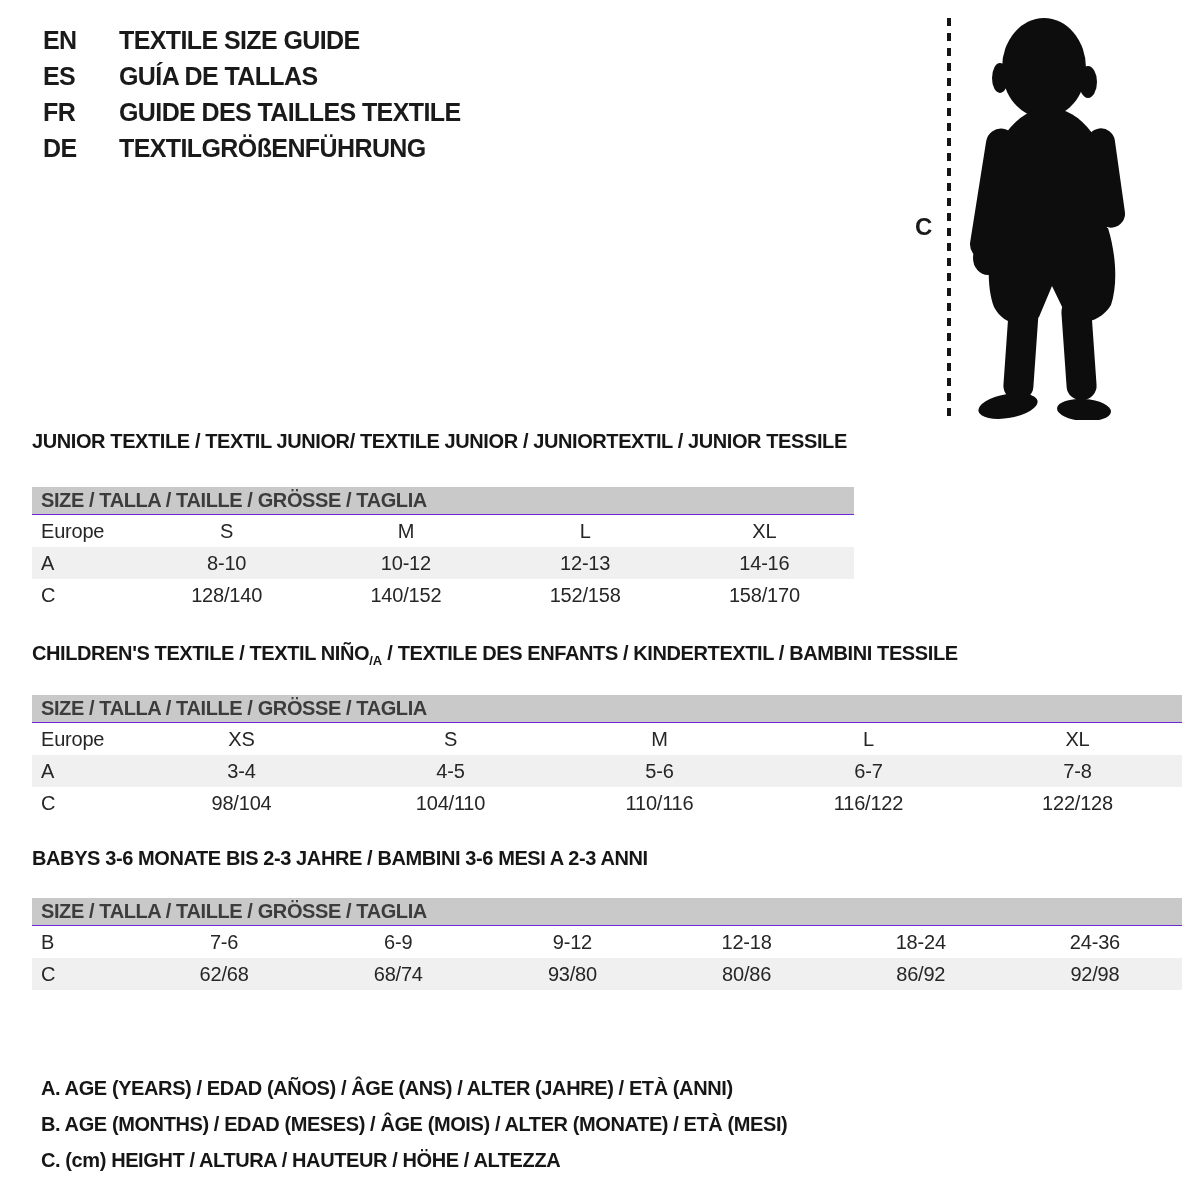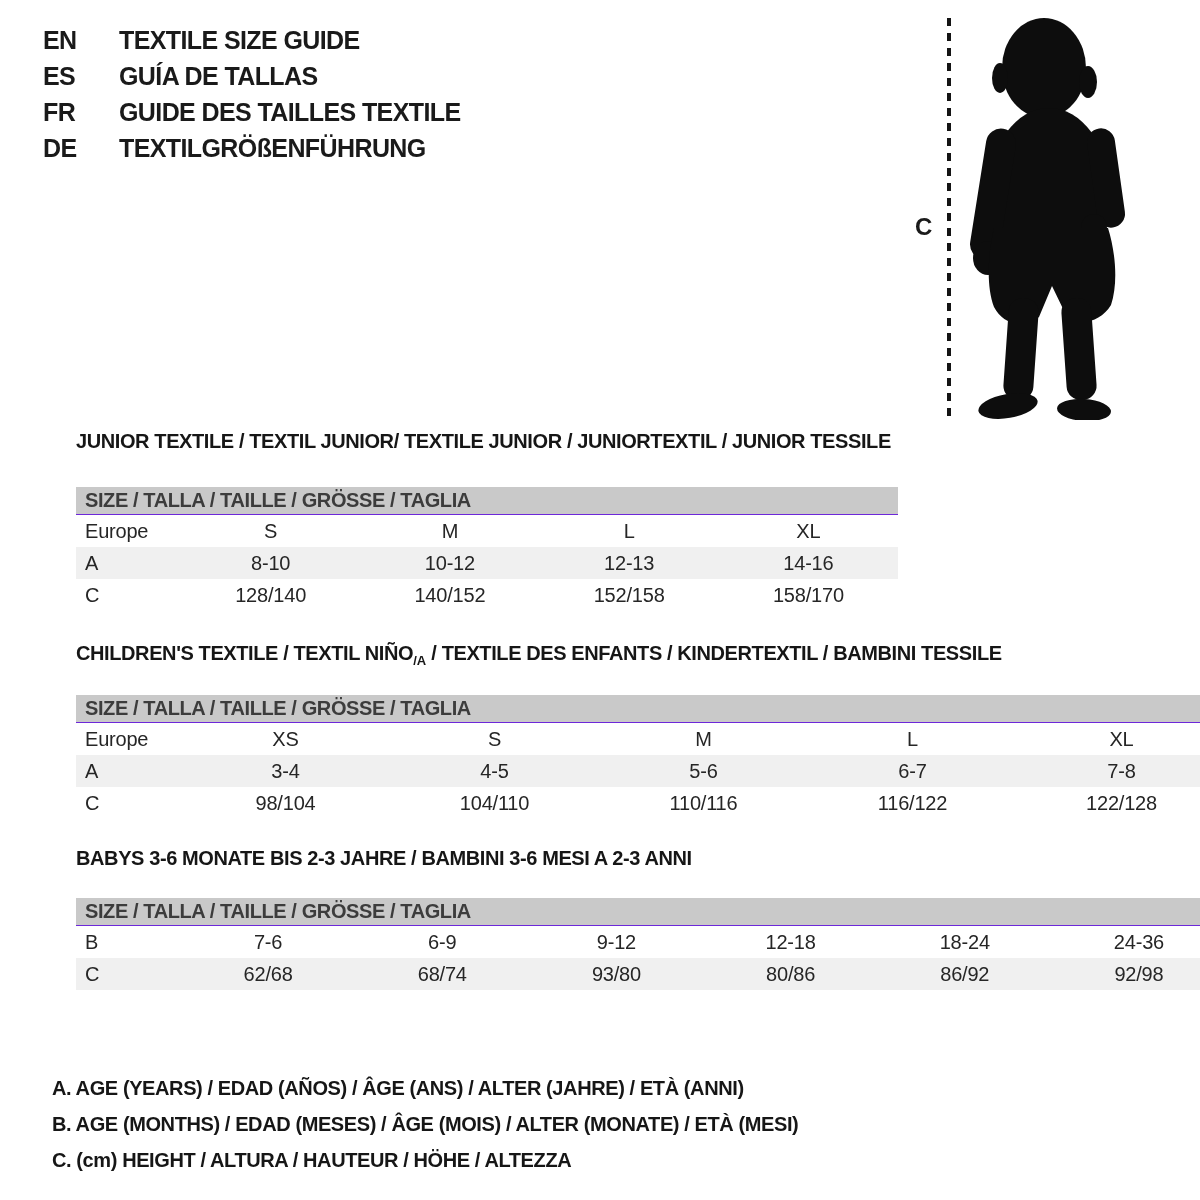--- a/index.html
+++ b/index.html
@@ -12,21 +12,21 @@
   .lang-row{display:flex;height:36px;align-items:flex-start;font-weight:bold;
             font-size:25px;letter-spacing:-0.6px;white-space:nowrap;}
   .lang-code{width:76px;}
   
   .figure{position:absolute;left:900px;top:12px;width:262px;height:414px;}
   .measure-line{position:absolute;left:47px;top:6px;height:400px;width:4px;
     background:repeating-linear-gradient(to bottom,#141414 0 8px,transparent 8px 15px);}
   .measure-label{position:absolute;left:15px;top:201px;font-weight:bold;font-size:24px;}
   .silhouette{position:absolute;left:64px;top:4px;}
   
-  .sec{position:absolute;left:32px;margin-left:44px;}
+  .sec{position:absolute;left:32px;}
   .sec-junior{top:428px;width:822px;}
   .sec-children{top:640px;width:1150px;}
   .sec-babies{top:845px;width:1150px;}
   .sec-title{font-weight:bold;font-size:20px;letter-spacing:-0.4px;
              line-height:26px;white-space:nowrap;color:#161616;}
   .sec-title sub{font-size:13px;letter-spacing:0;}
   .sec-junior .table{margin-top:25px;}
   .sec-children .table{margin-top:21px;}
   .sec-babies .table{margin-top:27px;}
   .thead{height:27px;background:#c9c9c9;border-bottom:1px solid #6d28d9;
@@ -34,21 +34,21 @@
          font-size:20px;letter-spacing:-0.4px;color:#3c3c3c;white-space:nowrap;}
   .trow{display:grid;height:32px;align-items:center;font-size:20px;
         letter-spacing:-0.2px;color:#262626;}
   .t4{grid-template-columns:105px repeat(4,1fr);}
   .t5{grid-template-columns:105px repeat(5,1fr);}
   .t6{grid-template-columns:105px repeat(6,1fr);}
   .trow .lbl{padding-left:9px;text-align:left;}
   .trow .val{text-align:center;}
   .alt{background:#f0f0f0;}
   
-  .legend{position:absolute;left:52px;top:1070px;}
+  .legend{position:absolute;left:41px;top:1070px;}
   .legend-line{height:36px;display:flex;align-items:center;font-weight:bold;
                font-size:20px;letter-spacing:-0.4px;white-space:nowrap;color:#161616;}
 </style>
 </head>
 <body>
 
 <div class="page">
 
   <div class="lang-header">
     <div class="lang-row">

